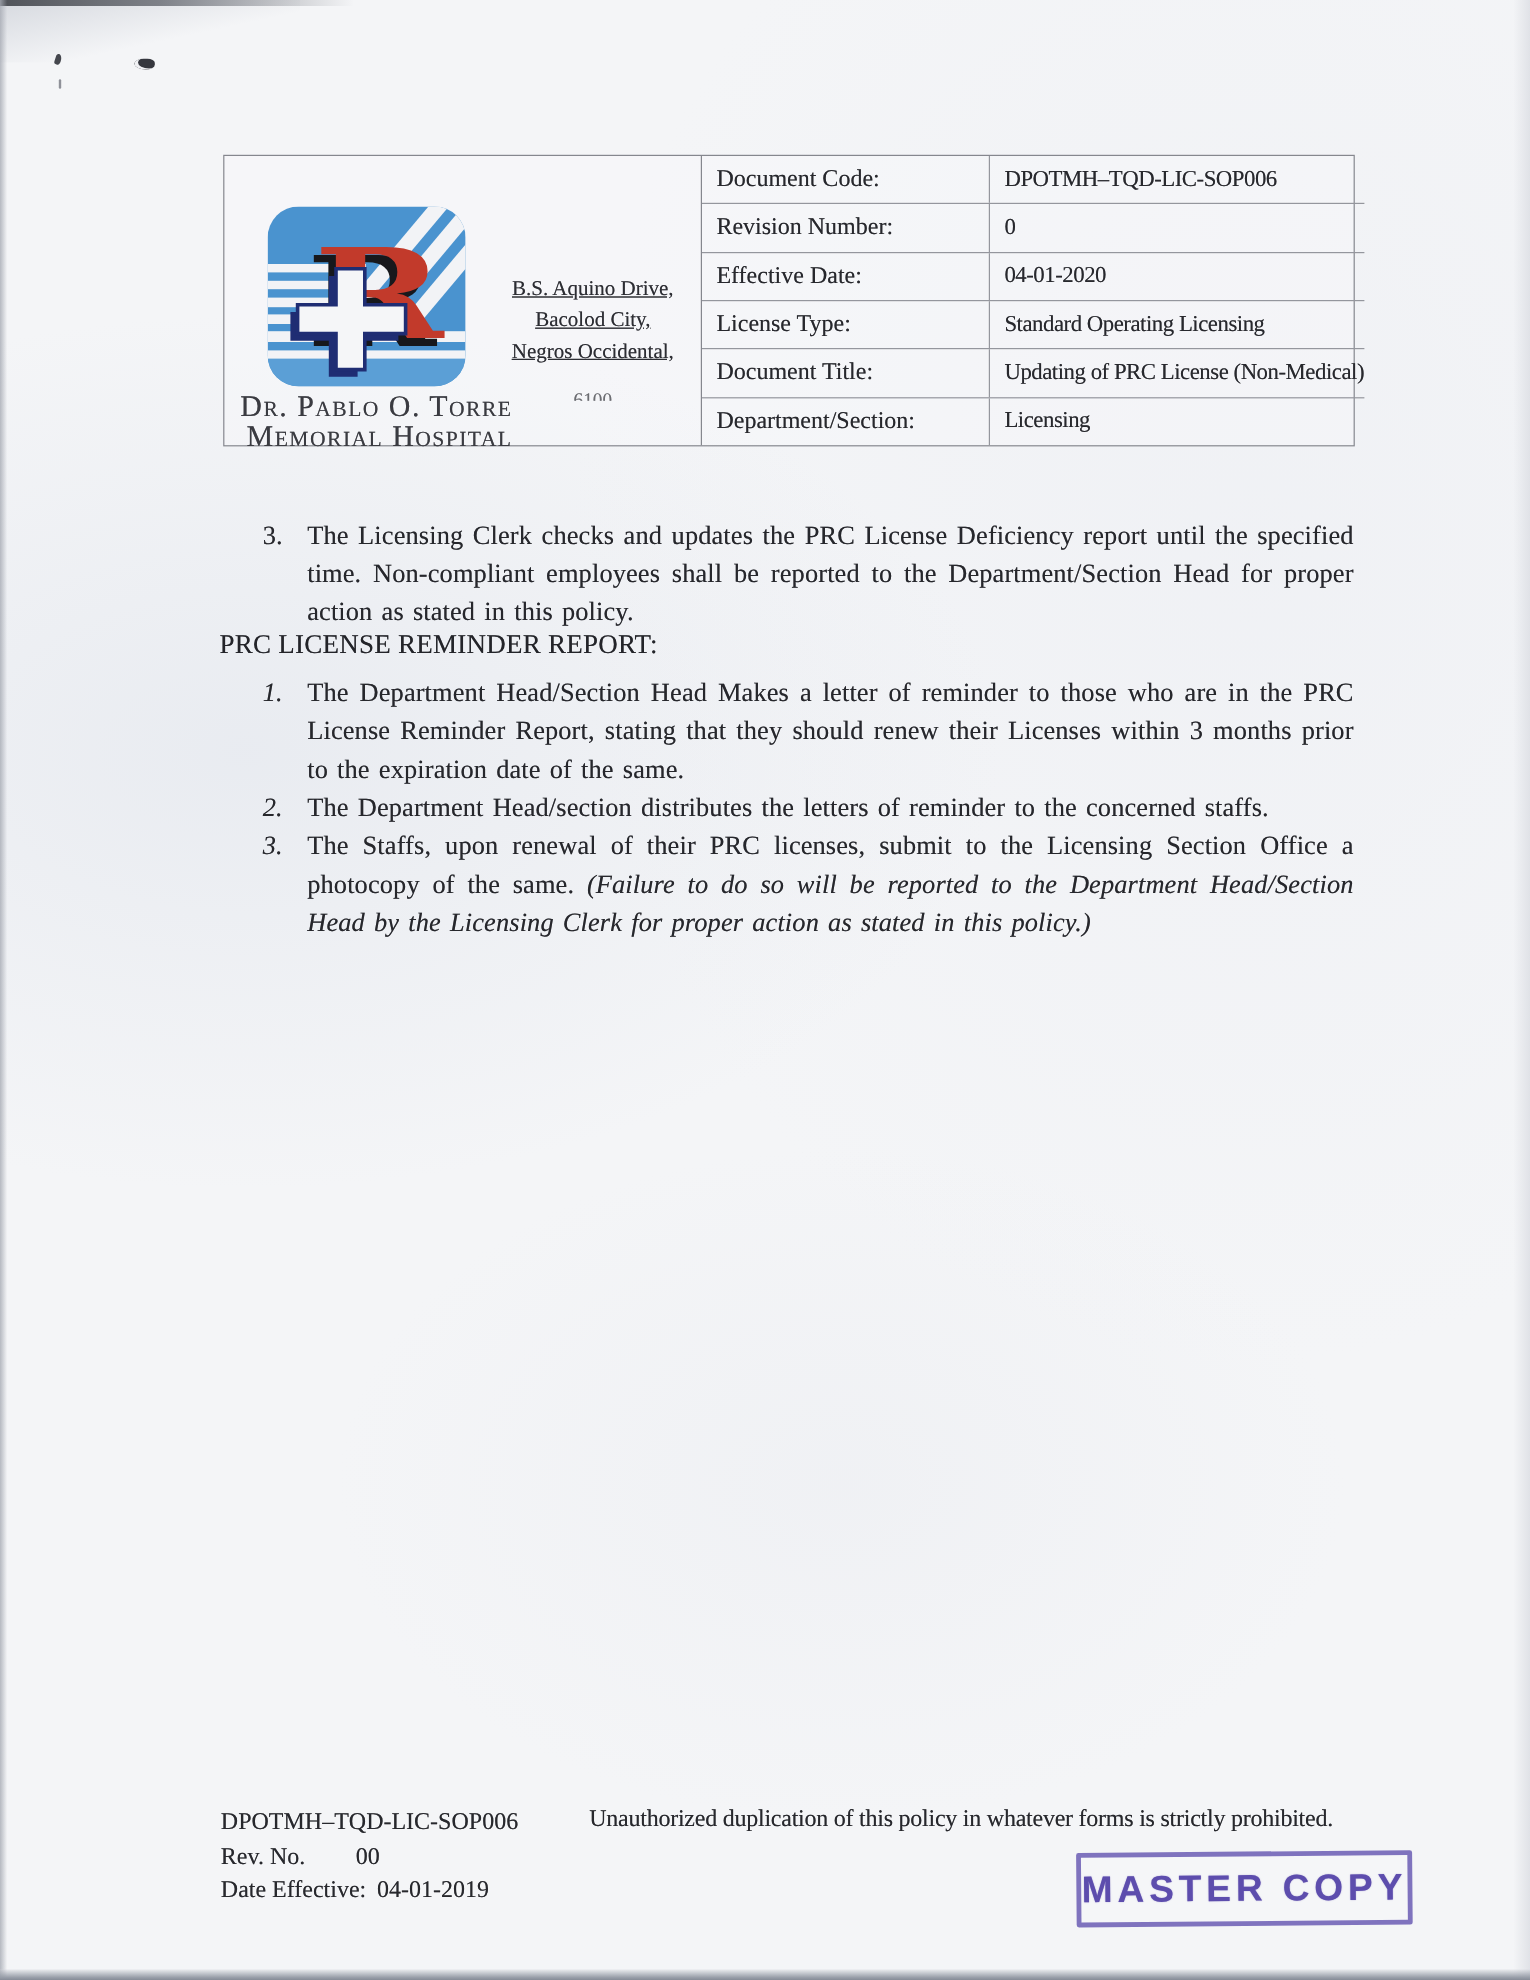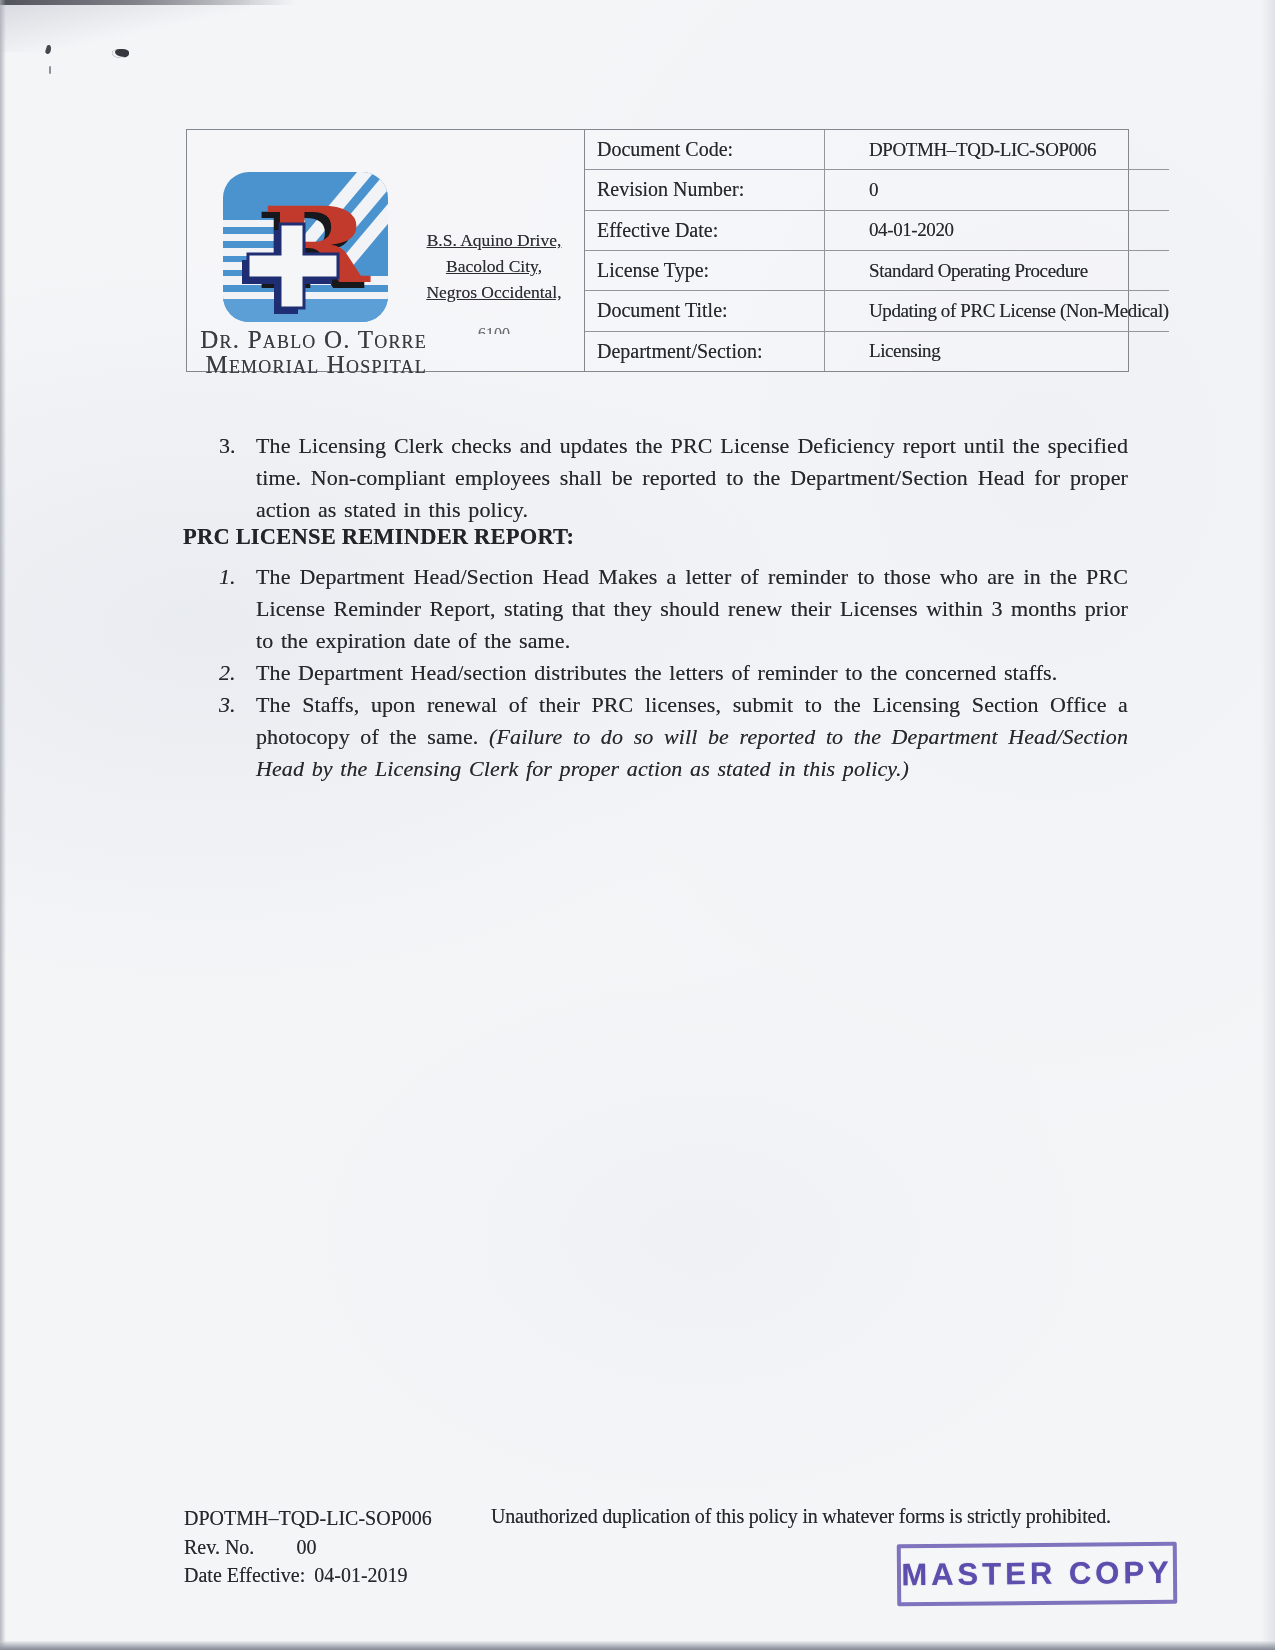--- a/index.html
+++ b/index.html
@@ -29,39 +29,39 @@
   .speck{position:absolute;background:#45474e;}
   .speck-a{left:46px;top:45px;width:5px;height:9px;border-radius:2px 60% 40% 2px;transform:rotate(18deg);}
   .speck-b{left:112px;top:49px;width:17px;height:9px;border-radius:50% 40% 50% 60%;background:#35373e;box-shadow:inset 3px -1px 0 #f0f1f4;}
   .speck-c{left:49px;top:66px;width:2px;height:8px;background:#8f9199;border-radius:2px;}
 
   
   .header-table{position:absolute;left:186px;top:129px;width:941px;height:241px;
     display:flex;border:1px solid #85878e;background:rgba(250,250,252,.35);}
   .left-cell{width:397px;border-right:1px solid #85878e;position:relative;flex:none;}
   .meta-col{flex:1;display:flex;flex-direction:column;}
-  .meta-row{flex:1;display:flex;border-top:1px solid #94969d;gap:32px;}
+  .meta-row{flex:1;display:flex;border-top:1px solid #94969d;}
   .meta-row:first-child{border-top:none;}
   .meta-label{width:227px;flex:none;border-right:1px solid #94969d;display:flex;align-items:center;
     padding-left:12px;font-size:20px;color:#27282d;}
   .meta-value{flex:1;display:flex;align-items:center;padding-left:12px;font-size:19px;
     letter-spacing:-0.4px;white-space:nowrap;color:#27282d;}
 
   .hospital-logo{position:absolute;left:36px;top:42px;}
   .address{position:absolute;left:227px;top:97px;width:160px;text-align:center;
     font-size:17.5px;line-height:26px;color:#2c2d33;text-decoration:underline;}
   .address-partial{font-size:16px;opacity:.68;height:13px;overflow:hidden;filter:blur(.3px);margin:16px auto;}
   .hospital-name{position:absolute;left:0px;top:198px;width:240px;text-align:right;
     font-variant:small-caps;font-size:25px;line-height:24.5px;letter-spacing:1.2px;color:#3a3b41;}
 
   
   .continued-item{position:absolute;left:219px;top:430px;width:909px;display:flex;}
   .num-col{width:37px;flex:none;font-size:22px;line-height:32px;}
   .item-text{flex:1;font-size:22px;line-height:32px;text-align:justify;word-spacing:2px;letter-spacing:.1px;}
-  .section-heading{position:absolute;left:183px;top:524px;font-size:22.5px;font-weight:bold;
+  .section-heading{position:absolute;left:183px;top:524px;font-size:22.5px;font-weight:normal;
     letter-spacing:.2px;color:#232429;}
   .reminder-list{position:absolute;left:219px;top:561px;width:909px;}
   .list-item{display:flex;}
   .reminder-list .num-col{font-style:italic;}
   .italic-seg{font-style:italic;}
 
   
   .footer-left{position:absolute;left:184px;top:1504px;font-size:20px;line-height:28.5px;color:#27282d;}
   .rev-value{text-underline-offset:3px;margin-left:37px;}
   .date-value{margin-left:9px;}
@@ -139,21 +139,21 @@
       <div class="meta-row">
         <div class="meta-label txt">Revision Number:</div>
         <div class="meta-value txt">0</div>
       </div>
       <div class="meta-row">
         <div class="meta-label txt">Effective Date:</div>
         <div class="meta-value txt">04-01-2020</div>
       </div>
       <div class="meta-row">
         <div class="meta-label txt">License Type:</div>
-        <div class="meta-value txt">Standard Operating Procedure</div>
+        <div class="meta-value txt">Standard Operating Licensing</div>
       </div>
       <div class="meta-row">
         <div class="meta-label txt">Document Title:</div>
         <div class="meta-value txt">Updating of PRC License (Non-Medical)</div>
       </div>
       <div class="meta-row">
         <div class="meta-label txt">Department/Section:</div>
         <div class="meta-value txt">Licensing</div>
       </div>
     </div>

